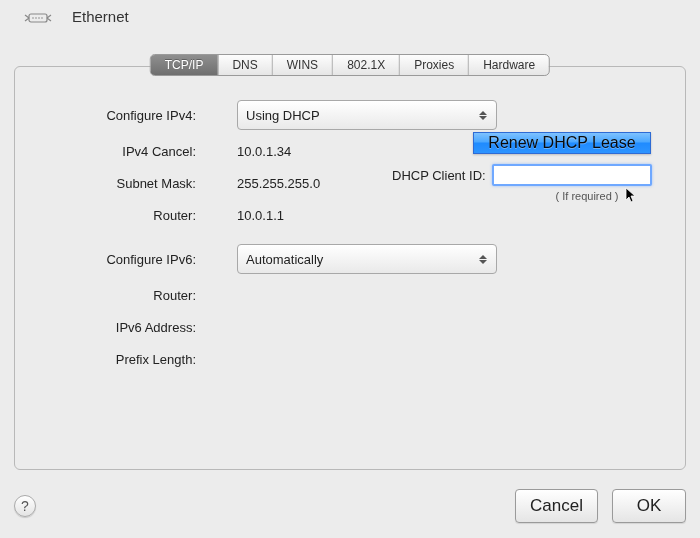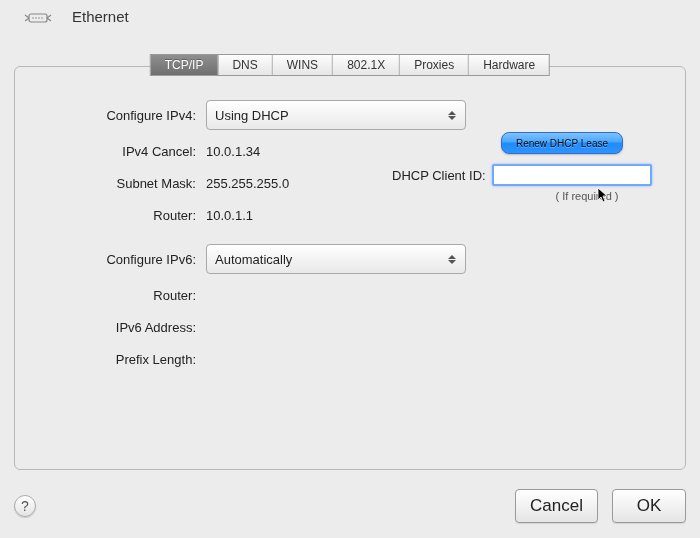--- a/index.html
+++ b/index.html
@@ -50,21 +50,21 @@
     border: 1px solid #b8b8b8;
     border-radius: 6px;
   }
   .tabs {
     position: absolute;
     left: 50%;
     transform: translateX(-50%);
     top: 54px;
     display: flex;
     border: 1px solid #9a9a9a;
-    border-radius: 0;
+    border-radius: 5px;
     overflow: hidden;
     background: linear-gradient(#fdfdfd, #e6e6e6);
     height: 22px;
     z-index: 3;
   }
   .tab {
     padding: 2px 14px;
     font-size: 12px;
     color: #333;
     border-right: 1px solid #b0b0b0;
@@ -84,20 +84,21 @@
     right: 14px;
     top: 76px;
     bottom: 70px;
     padding: 24px 24px 10px 24px;
   }
   .row {
     display: flex;
     align-items: center;
     margin-bottom: 10px;
     min-height: 22px;
+    gap: 31px;
   }
   .label {
     width: 168px;
     text-align: right;
     padding-right: 10px;
     color: #222;
     font-size: 13px;
   }
   .value {
     font-size: 13px;
@@ -137,24 +138,24 @@
     top: 56px;
     width: 200px;
     display: flex;
     flex-direction: column;
     align-items: center;
   }
   .aqua-btn {
     height: 22px;
     padding: 0 14px;
     border: 1px solid #2e6bd4;
-    border-radius: 8px;
+    border-radius: 0;
     background: linear-gradient(#7ec2ff 0%, #4aa7ff 45%, #1f8bff 50%, #2d94ff 100%);
     color: #0a0a0a;
-    font-size: 10px;
+    font-size: 16px;
     font-weight: 400;
     text-shadow: 0 1px 0 rgba(255,255,255,0.3);
     display: inline-flex;
     align-items: center;
     justify-content: center;
     box-shadow: 0 1px 2px rgba(0,0,0,0.2);
   }
   .dhcp-row {
     display: flex;
     align-items: center;

